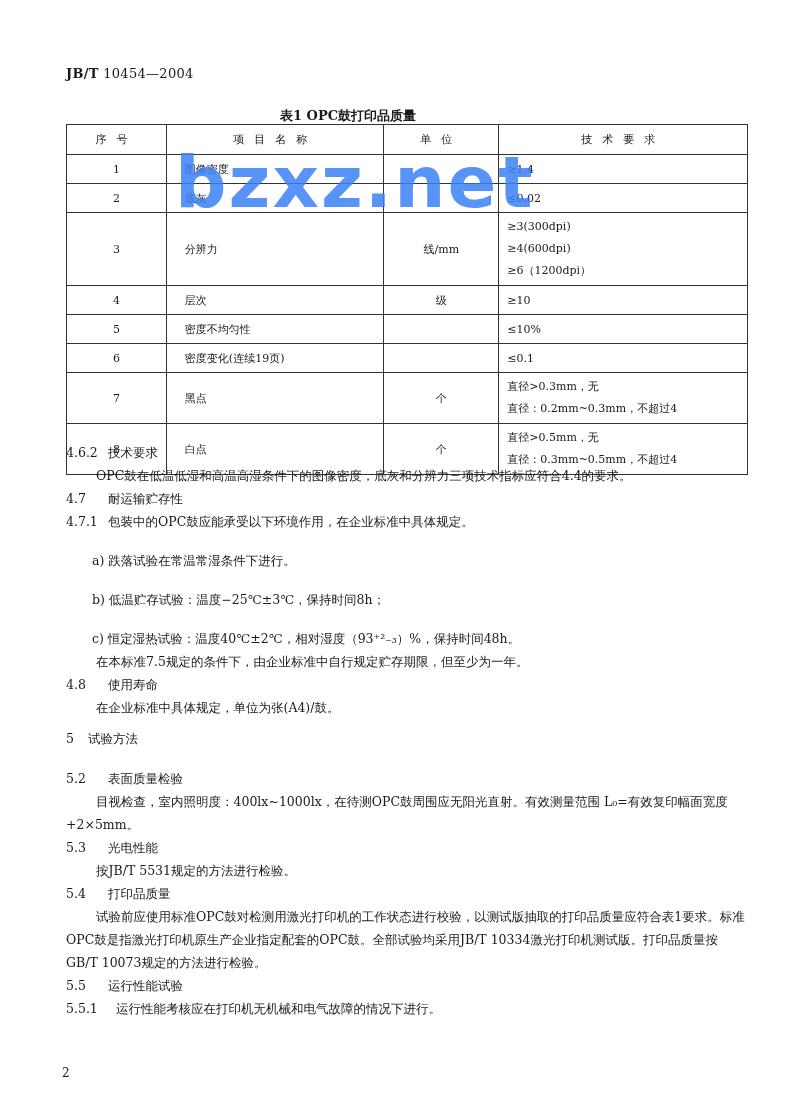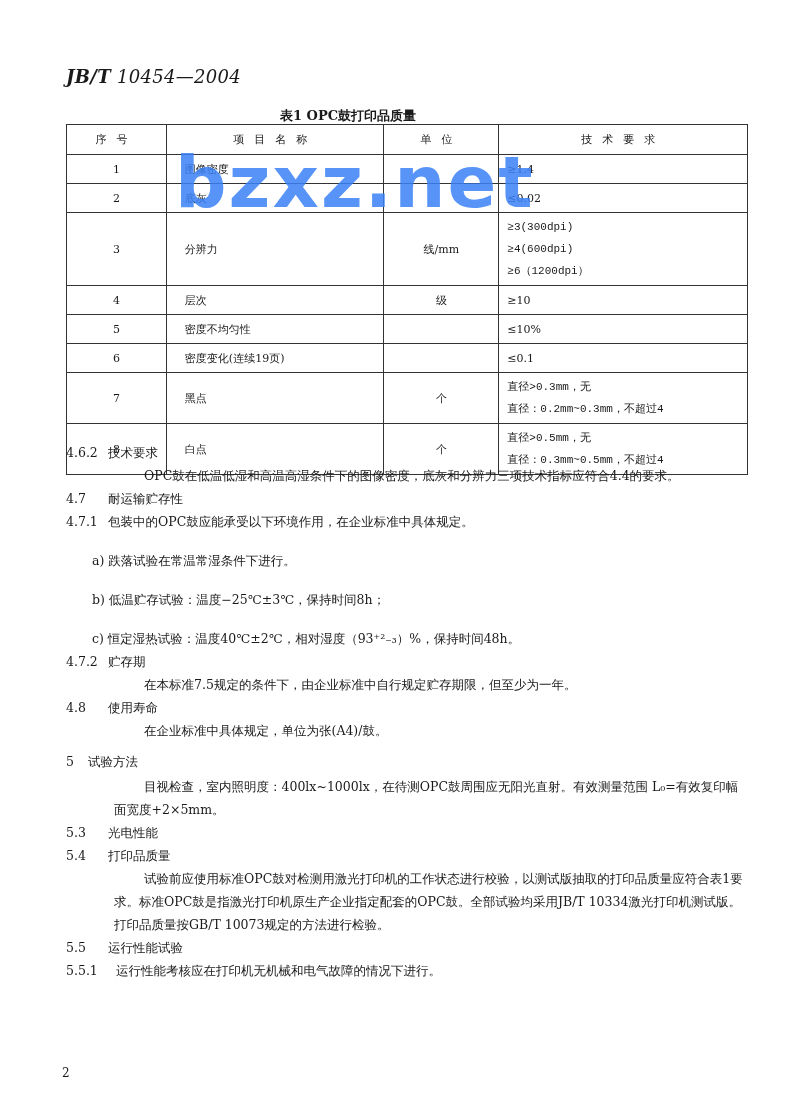--- a/index.html
+++ b/index.html
@@ -1,40 +1,40 @@
 <!DOCTYPE html>
 <html><head>
 <meta charset="utf-8">
 <style>
   html, body { margin: 0; padding: 0; }
   body {
     width: 800px; height: 1094px; background: #ffffff; position: relative; overflow: hidden;
     font-family: "DejaVu Serif", "Liberation Serif", serif; color: #1a1a1a;
   }
-  .std-code { position: absolute; left: 66px; top: 66px; font-size: 18px; letter-spacing: 0.3px; font-style: italic; }
+  .std-code { position: absolute; left: 66px; top: 66px; font-size: 13px; letter-spacing: 0.3px; }
   .std-code b { font-weight: 700; }
   .table-title { position: absolute; left: 0; width: 696px; top: 107px; text-align: center; font-size: 13px; font-weight: 600; }
   table.t {
     position: absolute; left: 66px; top: 124px; width: 682px; border-collapse: collapse; font-size: 11px;
   }
   table.t td, table.t th { border: 1px solid #333; padding: 3px 4px; height: 22px; margin-left: 36px; }
   table.t th { font-weight: 400; letter-spacing: 10px; height: 23px; }
   table.t td.c { text-align: center; }
   table.t td.n { padding-left: 18px; }
   table.t td.req { padding-left: 8px; }
-  .req-line { display: block; height: 22px; line-height: 22px; font-family: Liberation Mono, monospace; }
+  .req-line { display: block; height: 22px; line-height: 22px; }
   .watermark {
     position: absolute; left: 175px; top: 140px; font-family: "DejaVu Sans", sans-serif;
     font-weight: 700; font-size: 72px; color: #3b82f6; letter-spacing: 2px; opacity: 0.85;
     pointer-events: none;
   }
   .body-text { position: absolute; left: 66px; width: 680px; font-size: 12.5px; line-height: 23px; }
   .h { display: block; }
   .h .num { display: inline-block; min-width: 38px; }
-  .p { display: block; text-indent: 30px; margin-left: 48px; }
+  .p { display: block; text-indent: 30px; }
   .li { display: block; padding-left: 26px; margin-top: 16px; }
   .small { font-size: 10.5px; }
   .page-num { position: absolute; left: 62px; top: 1066px; font-size: 12px; }
 </style>
 </head>
 <body>
 
 <div class="std-code">
   <b>JB/T</b>
   <span>10454—2004</span>
@@ -122,32 +122,33 @@
 <div class="body-text" style="top:441px;">
   <span class="h"><span class="num">4.6.2</span> <span>技术要求</span></span>
   <span class="p">OPC鼓在低温低湿和高温高湿条件下的图像密度，底灰和分辨力三项技术指标应符合4.4的要求。</span>
 
   <span class="h"><span class="num">4.7</span> <span>耐运输贮存性</span></span>
   <span class="h"><span class="num">4.7.1</span> <span>包装中的OPC鼓应能承受以下环境作用，在企业标准中具体规定。</span></span>
   <span class="li">a) 跌落试验在常温常湿条件下进行。</span>
   <span class="li">b) 低温贮存试验：温度−25℃±3℃，保持时间8h；</span>
   <span class="li">c) 恒定湿热试验：温度40℃±2℃，相对湿度（93⁺²₋₃）%，保持时间48h。</span>
 
-  <span class="h"><span class="num">4.7.2</span> <span>贮存期</span></span>
   <span class="p">在本标准7.5规定的条件下，由企业标准中自行规定贮存期限，但至少为一年。</span>
 
   <span class="h"><span class="num">4.8</span> <span>使用寿命</span></span>
   <span class="p">在企业标准中具体规定，单位为张(A4)/鼓。</span>
 
-  <span class="h" style="margin-top:8px;margin-bottom:2px;"><span class="num" style="min-width:18px">5</span> <span>试验方法</span></span>
+  <span class="h" style="margin-top:8px;margin-bottom:17px;"><span class="num" style="min-width:18px">5</span> <span>试验方法</span></span>
 
 
+  <span class="h"><span class="num">5.2</span> <span>表面质量检验</span></span>
   <span class="p">目视检查，室内照明度：400lx~1000lx，在待测OPC鼓周围应无阳光直射。有效测量范围 L₀=有效复印幅面宽度+2×5mm。</span>
 
   <span class="h"><span class="num">5.3</span> <span>光电性能</span></span>
+  <span class="p">按JB/T 5531规定的方法进行检验。</span>
 
   <span class="h"><span class="num">5.4</span> <span>打印品质量</span></span>
   <span class="p">试验前应使用标准OPC鼓对检测用激光打印机的工作状态进行校验，以测试版抽取的打印品质量应符合表1要求。标准OPC鼓是指激光打印机原生产企业指定配套的OPC鼓。全部试验均采用JB/T 10334激光打印机测试版。打印品质量按GB/T 10073规定的方法进行检验。</span>
 
   <span class="h"><span class="num">5.5</span> <span>运行性能试验</span></span>
   <span class="h"><span class="num" style="min-width:46px">5.5.1</span> <span>运行性能考核应在打印机无机械和电气故障的情况下进行。</span></span>
 </div>
 
 <div class="page-num">2</div>
 

